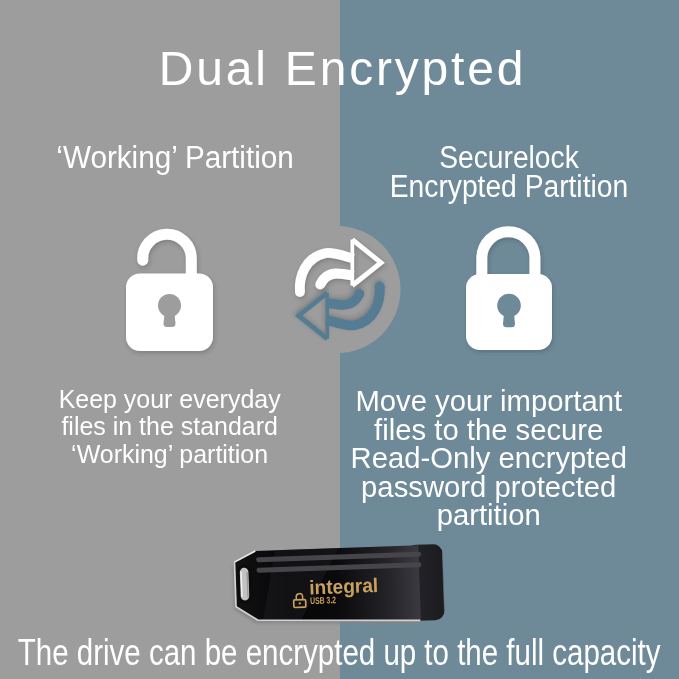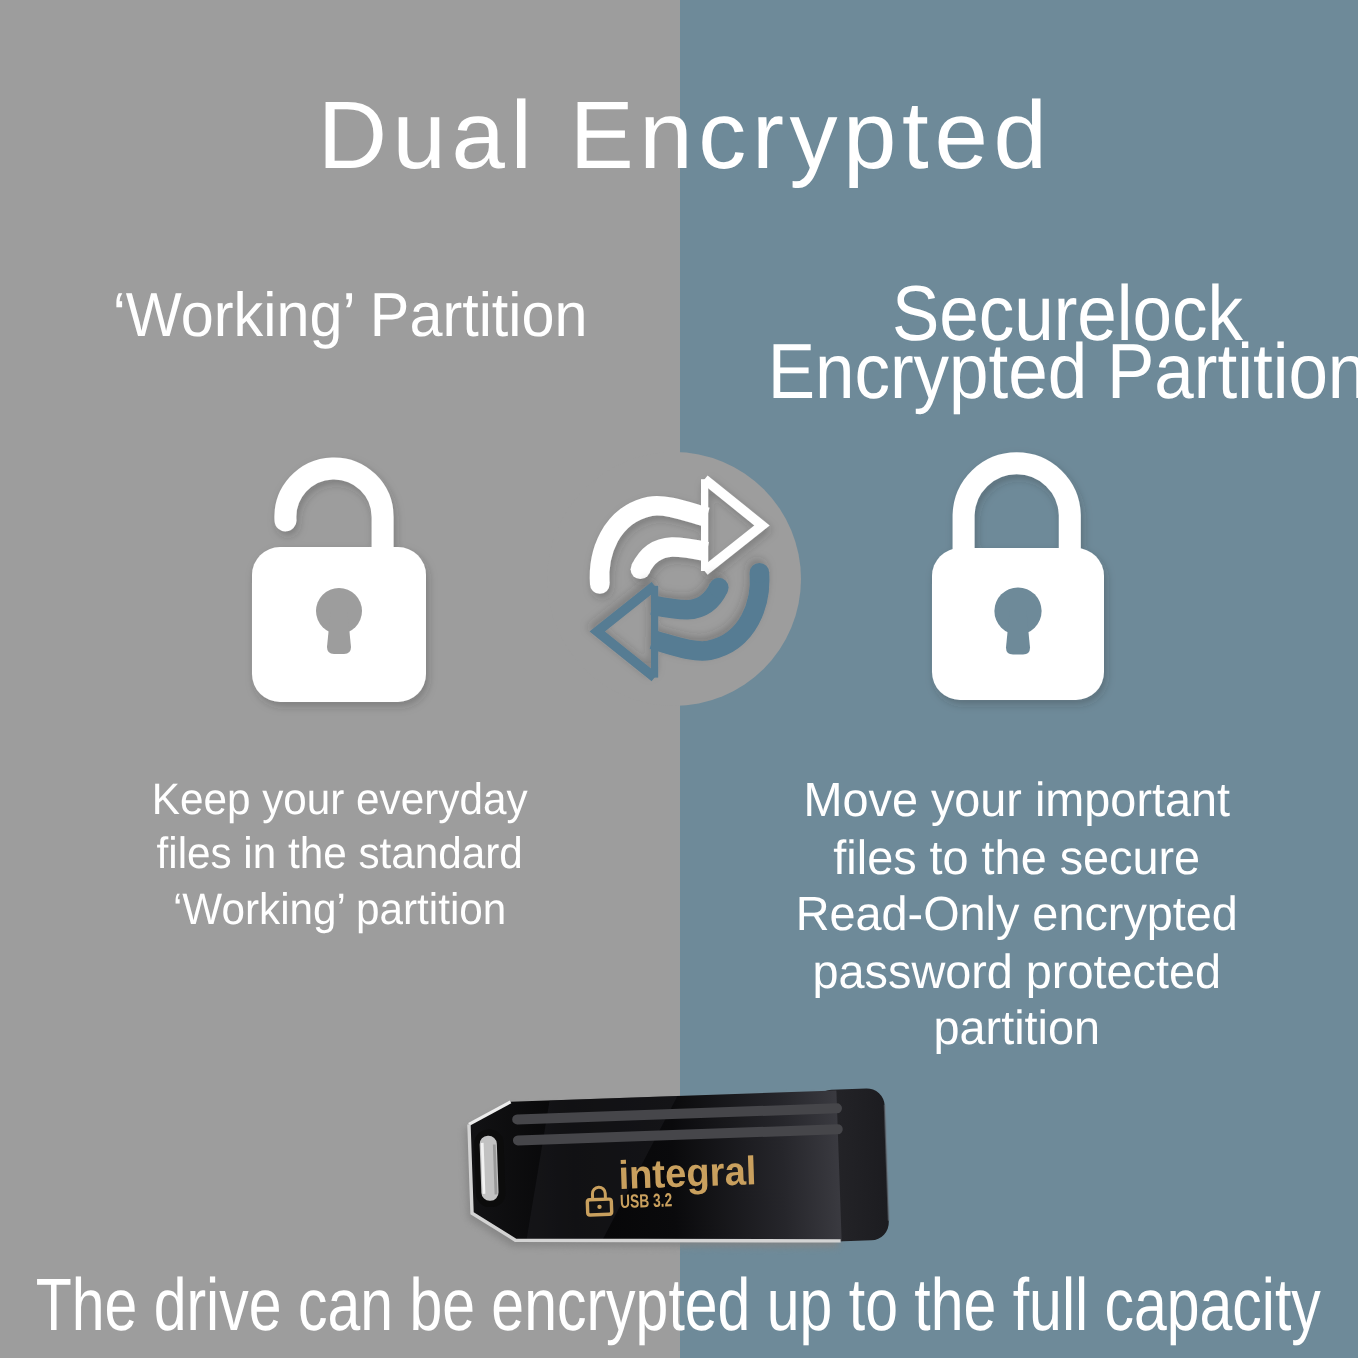--- a/index.html
+++ b/index.html
@@ -3,23 +3,23 @@
 <meta charset="utf-8">
 <style>
   html,body{margin:0;padding:0}
   body{width:679px;height:679px;overflow:hidden;position:relative;
        font-family:"Liberation Sans",sans-serif;background:#9d9d9d}
   .half-l{position:absolute;left:0;top:0;width:340px;height:679px;background:#9d9d9d}
   .half-r{position:absolute;left:340px;top:0;width:339px;height:679px;background:#6e8a99}
   .txt{position:absolute;color:#ffffff;text-align:center;white-space:nowrap}
   .title{left:-57px;width:799px;top:45.1px;font-size:48px;line-height:48px;letter-spacing:2.8px}
   .head-l{left:35px;width:280px;top:142.3px;font-size:31px;line-height:31px}
-  .head-r{left:369px;width:280px;top:143px;font-size:39px;line-height:29.4px}
-  .body-l{left:20px;width:300px;top:385.7px;font-size:22px;line-height:27.5px}
-  .body-r{left:358px;width:300px;top:387.3px;font-size:24px;line-height:28.4px}
+  .head-r{left:369px;width:280px;top:143px;font-size:31px;line-height:29.4px}
+  .body-l{left:20px;width:300px;top:385.7px;font-size:26px;line-height:27.5px}
+  .body-r{left:339px;width:300px;top:387.3px;font-size:30px;line-height:28.4px}
   .bottom{left:-110px;width:899px;top:634.1px;font-size:37px;line-height:37px}
   .fit{display:inline-block;transform-origin:50% 50%}
   svg{position:absolute;left:0;top:0}
 </style>
 </head>
 <body>
 <div class="half-l"></div>
 <div class="half-r"></div>
 <svg width="679" height="679" viewBox="0 0 679 679">
   <defs>

